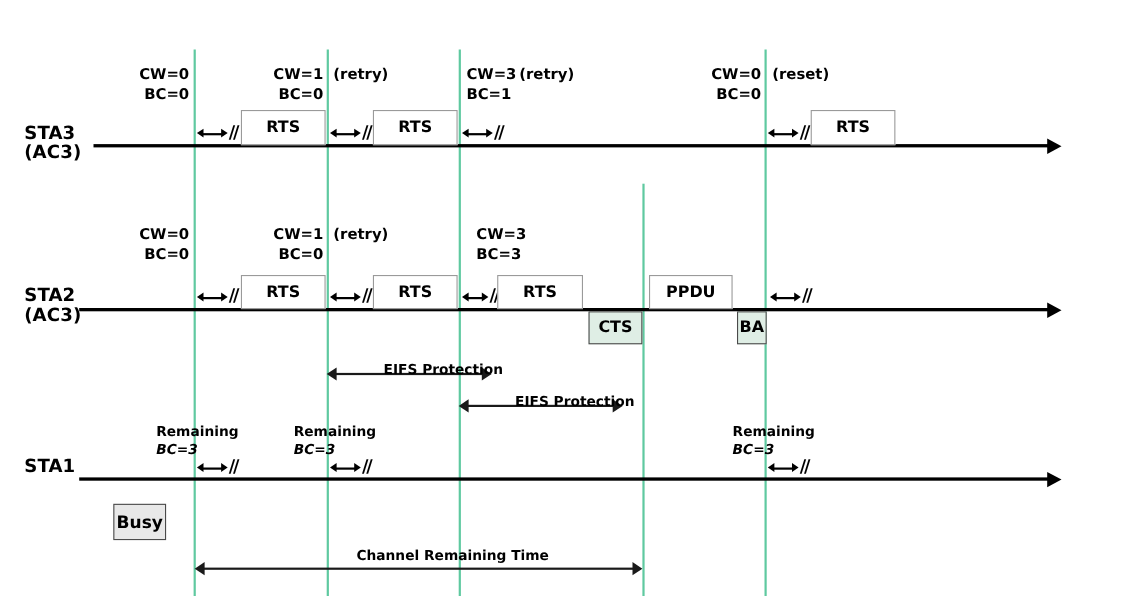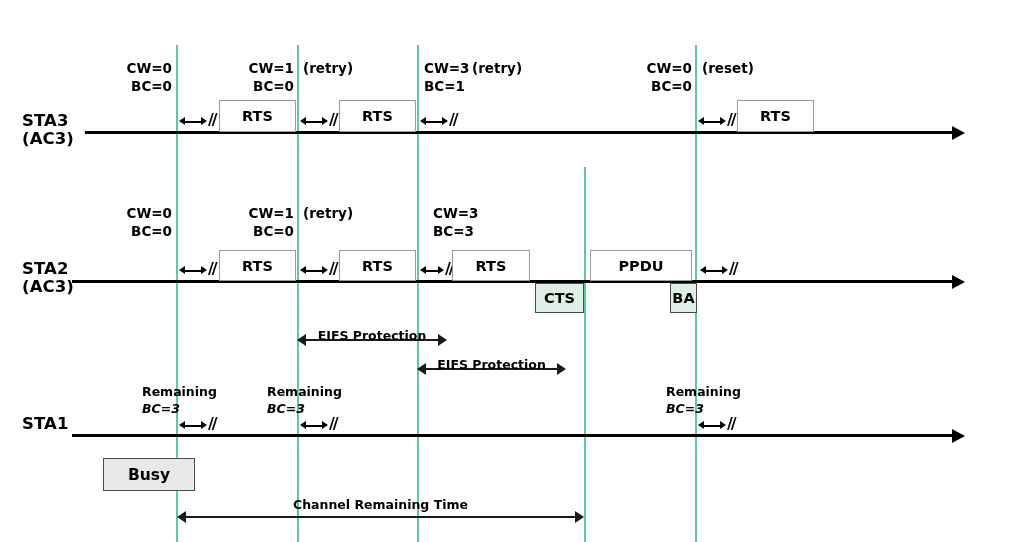--- a/index.html
+++ b/index.html
@@ -163,20 +163,21 @@
     right: 0;
     border-left: 9px solid #1a1a1a;
   }
   .measure-label {
     position: absolute;
     font-size: 12.5px;
     font-weight: bold;
     color: #000000;
     white-space: nowrap;
     text-align: center;
+    margin-left: 31px;
   }
   
   .remaining {
     position: absolute;
     font-size: 12.5px;
     font-weight: bold;
     color: #000000;
     line-height: 1.38;
     white-space: nowrap;
   }
@@ -287,21 +288,21 @@
         <span class="head-l"></span>
         <span class="shaft"></span>
         <span class="head-r"></span>
       </span>
     <span class="slashes">//</span>
   </div>
 
   <div class="frame" style="left:219px; top:250px; width:77px; height:31px;">RTS</div>
   <div class="frame" style="left:339px; top:250px; width:77px; height:31px;">RTS</div>
   <div class="frame" style="left:452px; top:250px; width:78px; height:31px;">RTS</div>
-  <div class="frame" style="left:590px; top:250px; width:102px; height:31px;">PPDU</div>
+  <div class="frame" style="left:590px; top:250px; width:76px; height:31px;">PPDU</div>
 
   <div class="frame tealfill" style="left:535px; top:283px; width:49px; height:30px;">CTS</div>
   <div class="frame tealfill" style="left:670px; top:283px; width:27px; height:30px;">BA</div>
 
   <div class="measure" style="left:297px; top:334px; width:150px;">
     <span class="head-l"></span>
     <span class="shaft"></span>
     <span class="head-r"></span>
   </div>
   <div class="measure-label" style="left:297px; top:328px; width:150px;">EIFS Protection</div>
@@ -342,21 +343,21 @@
   </div>
   <div class="gapmark" style="left:698px; top:417px;">
     <span class="dbl-arrow" style="width:28px;">
         <span class="head-l"></span>
         <span class="shaft"></span>
         <span class="head-r"></span>
       </span>
     <span class="slashes">//</span>
   </div>
 
-  <div class="frame grayfill" style="left:103px; top:458px; width:92px; height:33px;">Busy</div>
+  <div class="frame grayfill" style="left:103px; top:458px; width:48px; height:33px;">Busy</div>
 
   <div class="measure" style="left:177px; top:511px; width:407px;">
     <span class="head-l"></span>
     <span class="shaft"></span>
     <span class="head-r"></span>
   </div>
   <div class="measure-label" style="left:177px; top:497px; width:407px;">Channel Remaining Time</div>
 
 </div>
 

